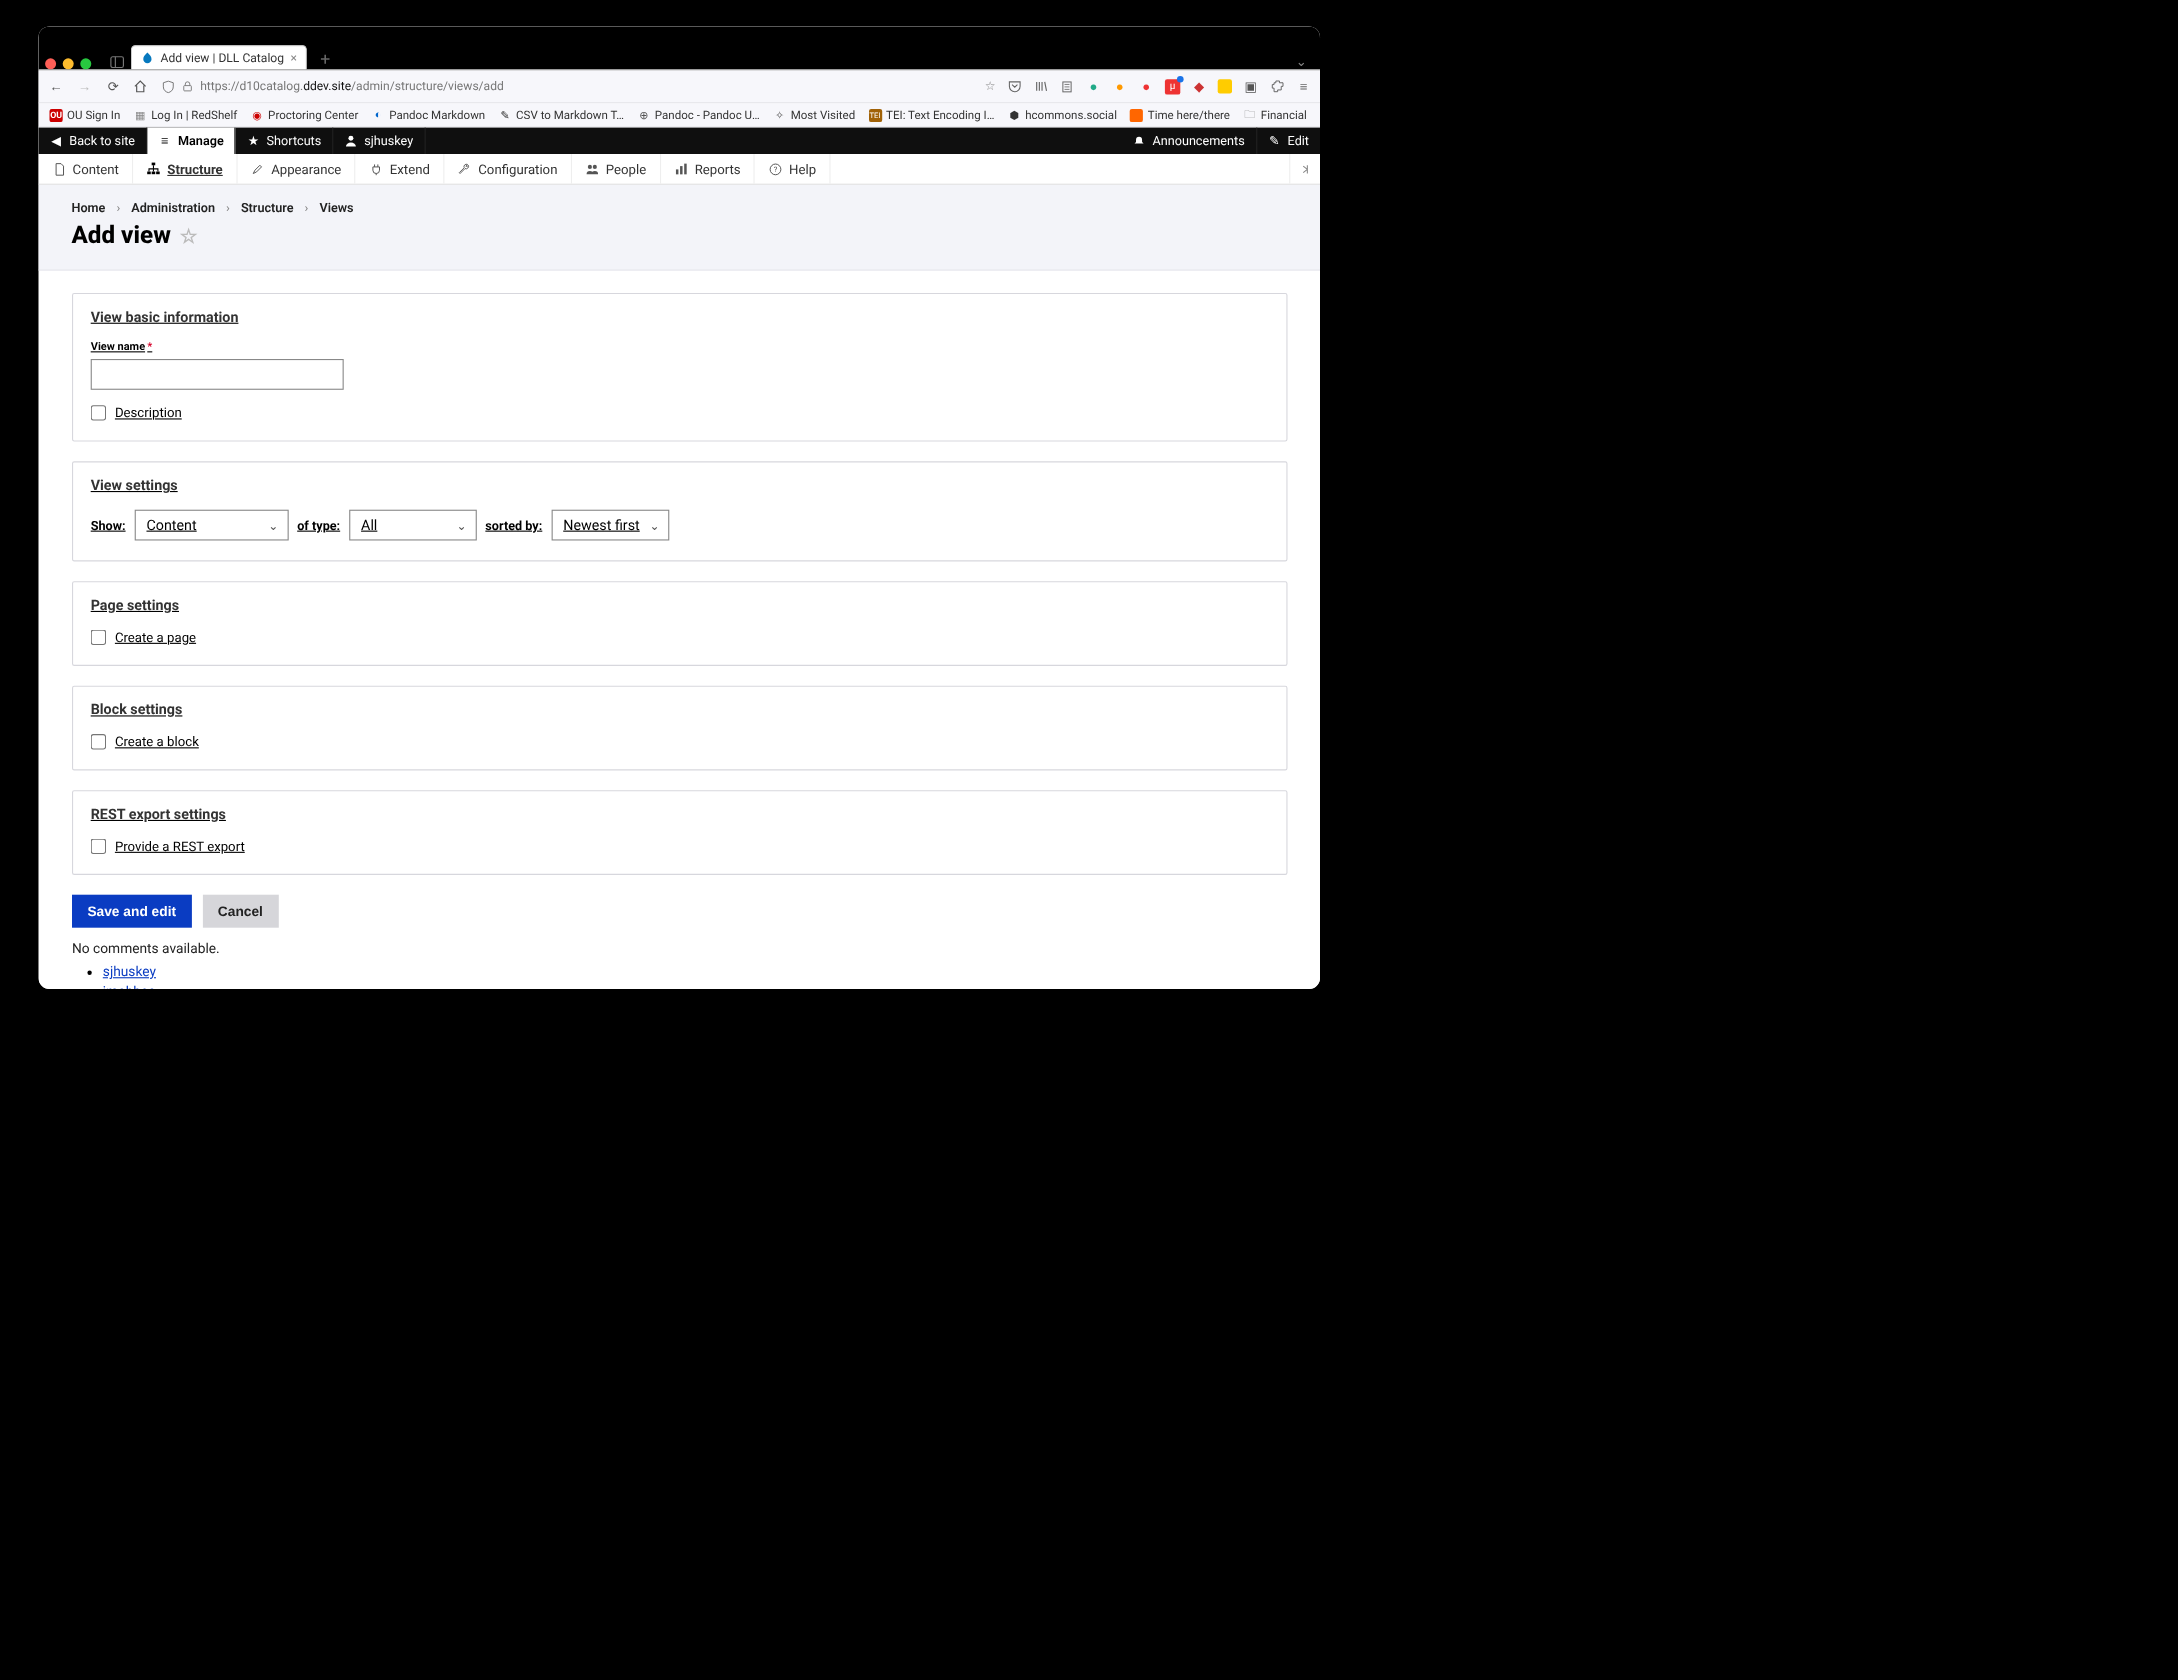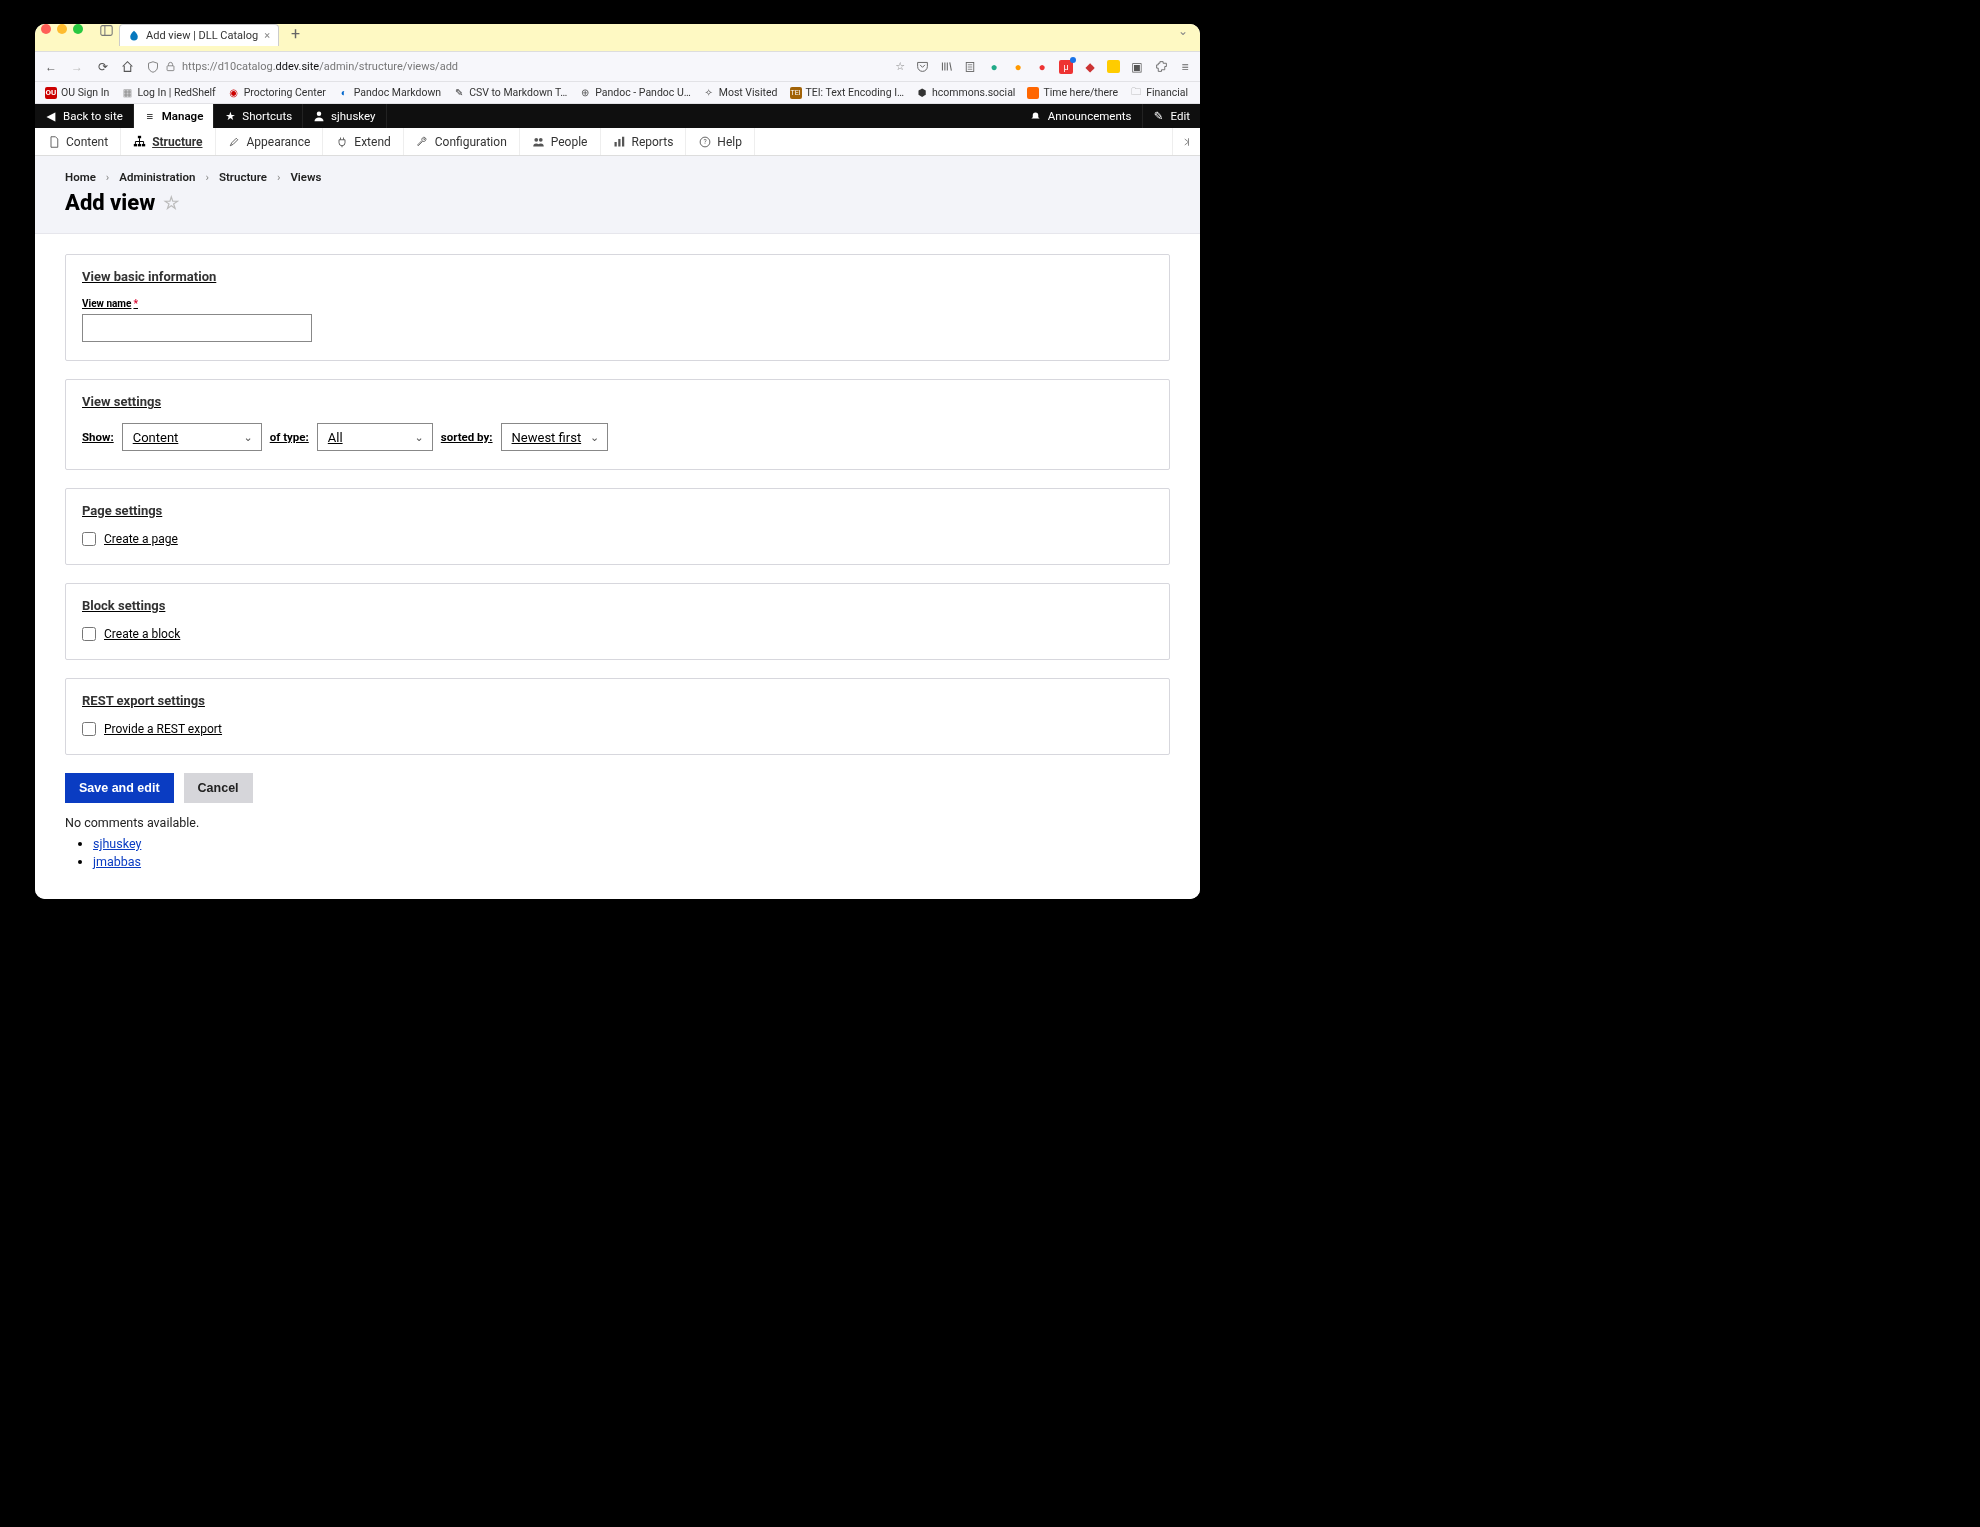--- a/index.html
+++ b/index.html
@@ -17,24 +17,24 @@
     width: 1165px; height: 875px;
     background: #fff;
     border-radius: 10px;
     box-shadow: 0 10px 40px rgba(0,0,0,0.5);
     overflow: hidden;
     display: flex;
     flex-direction: column;
   }
   
   .tabbar {
-    height: 28px;
-    background: #fef9c3;
+    height: 40px;
+    background: #000000;
     display: flex;
-    align-items: flex-start;
+    align-items: flex-end;
     padding: 0 6px;
     border-bottom: 1px solid #ddd;
     gap: 6px;
   }
   .traffic { display:flex; gap:6px; margin-right:10px; }
   .dot { width:10px; height:10px; border-radius:50%; }
   .dot.r{background:#ff5f57;} .dot.y{background:#febc2e;} .dot.g{background:#28c840;}
   .tabbar-spacer { width: 14px; display:flex; align-items:center; justify-content:center; color:#666;}
   .tab {
     display:flex; align-items:center; gap:6px;
@@ -423,20 +423,24 @@
   </div>
 
   <div class="content">
 
     <fieldset class="panel">
       <div class="panel-legend">View basic information</div>
       <label class="field-label">
         <span>View name</span><span class="req">*</span>
       </label>
       <input type="text" class="txt" value="" style="">
+      <div class="chk-row">
+        <input type="checkbox" style="">
+        <span>Description</span>
+      </div>
     </fieldset>
 
     <fieldset class="panel">
       <div class="panel-legend">View settings</div>
       <div class="inline-row">
         <span class="lbl">Show:</span>
         <div class="select wide">
           <span>Content</span>
           <span class="chev">⌄</span>
         </div>

